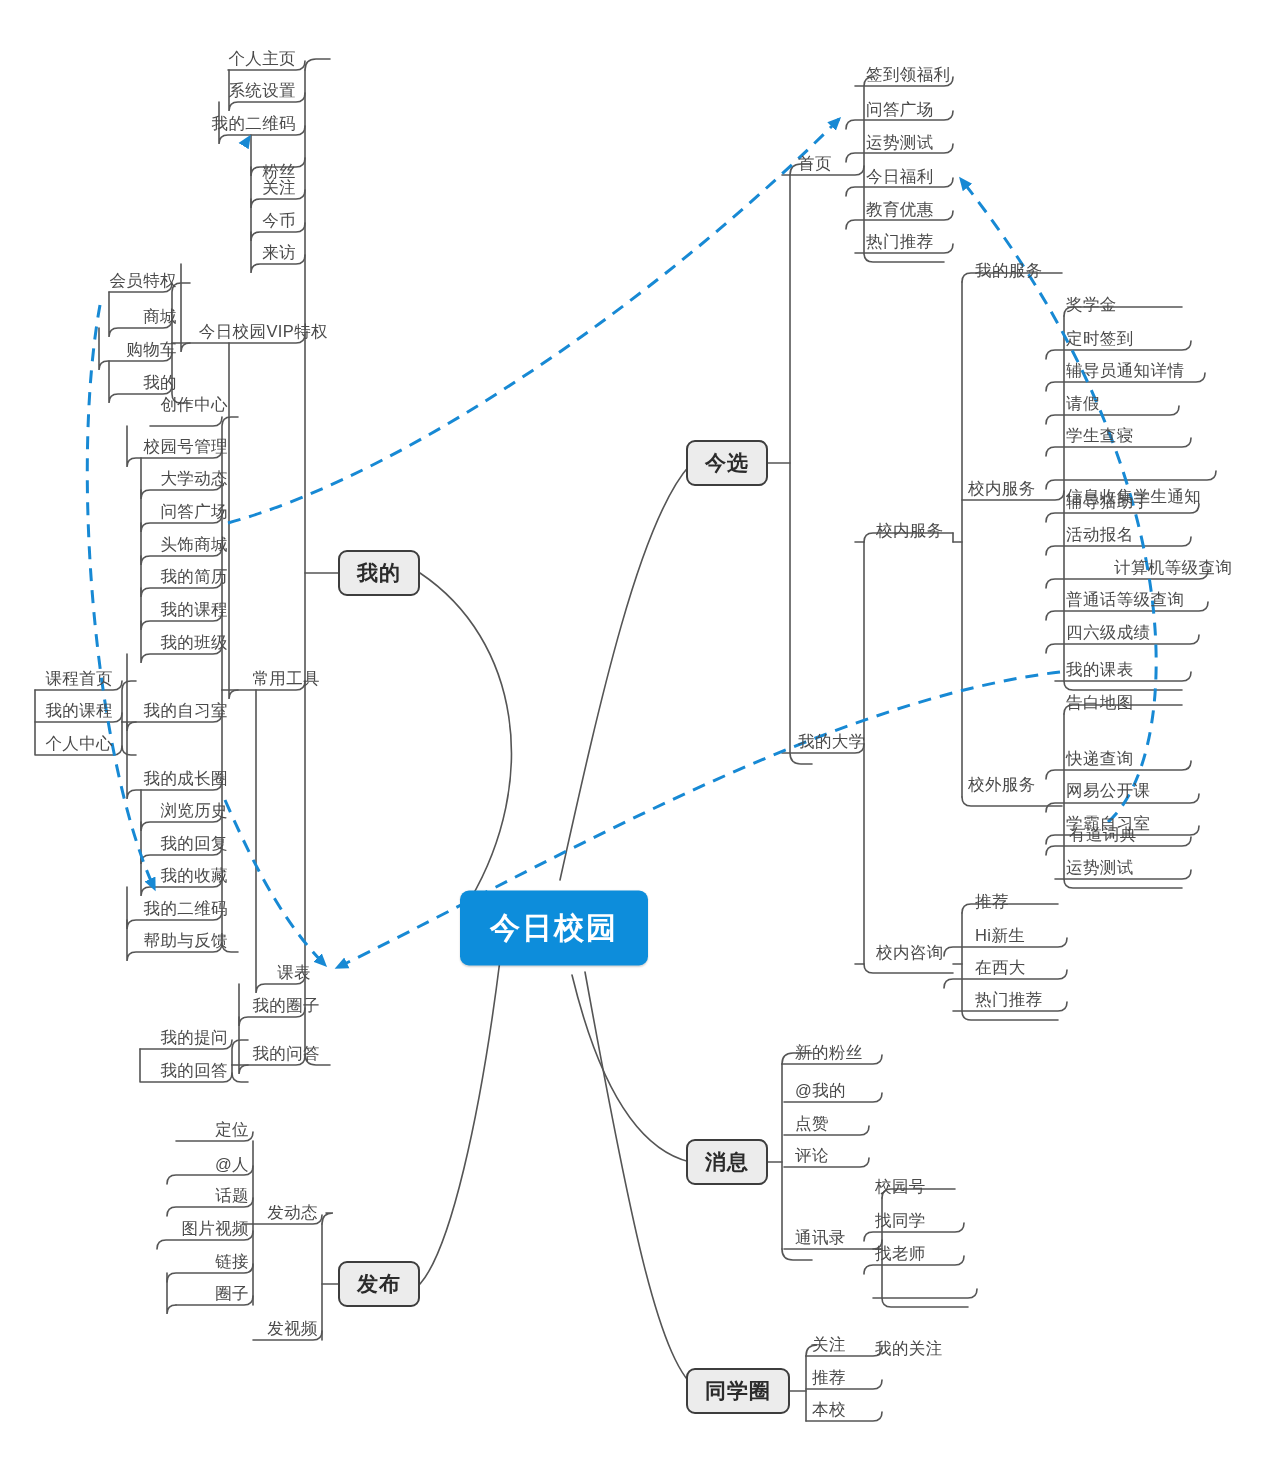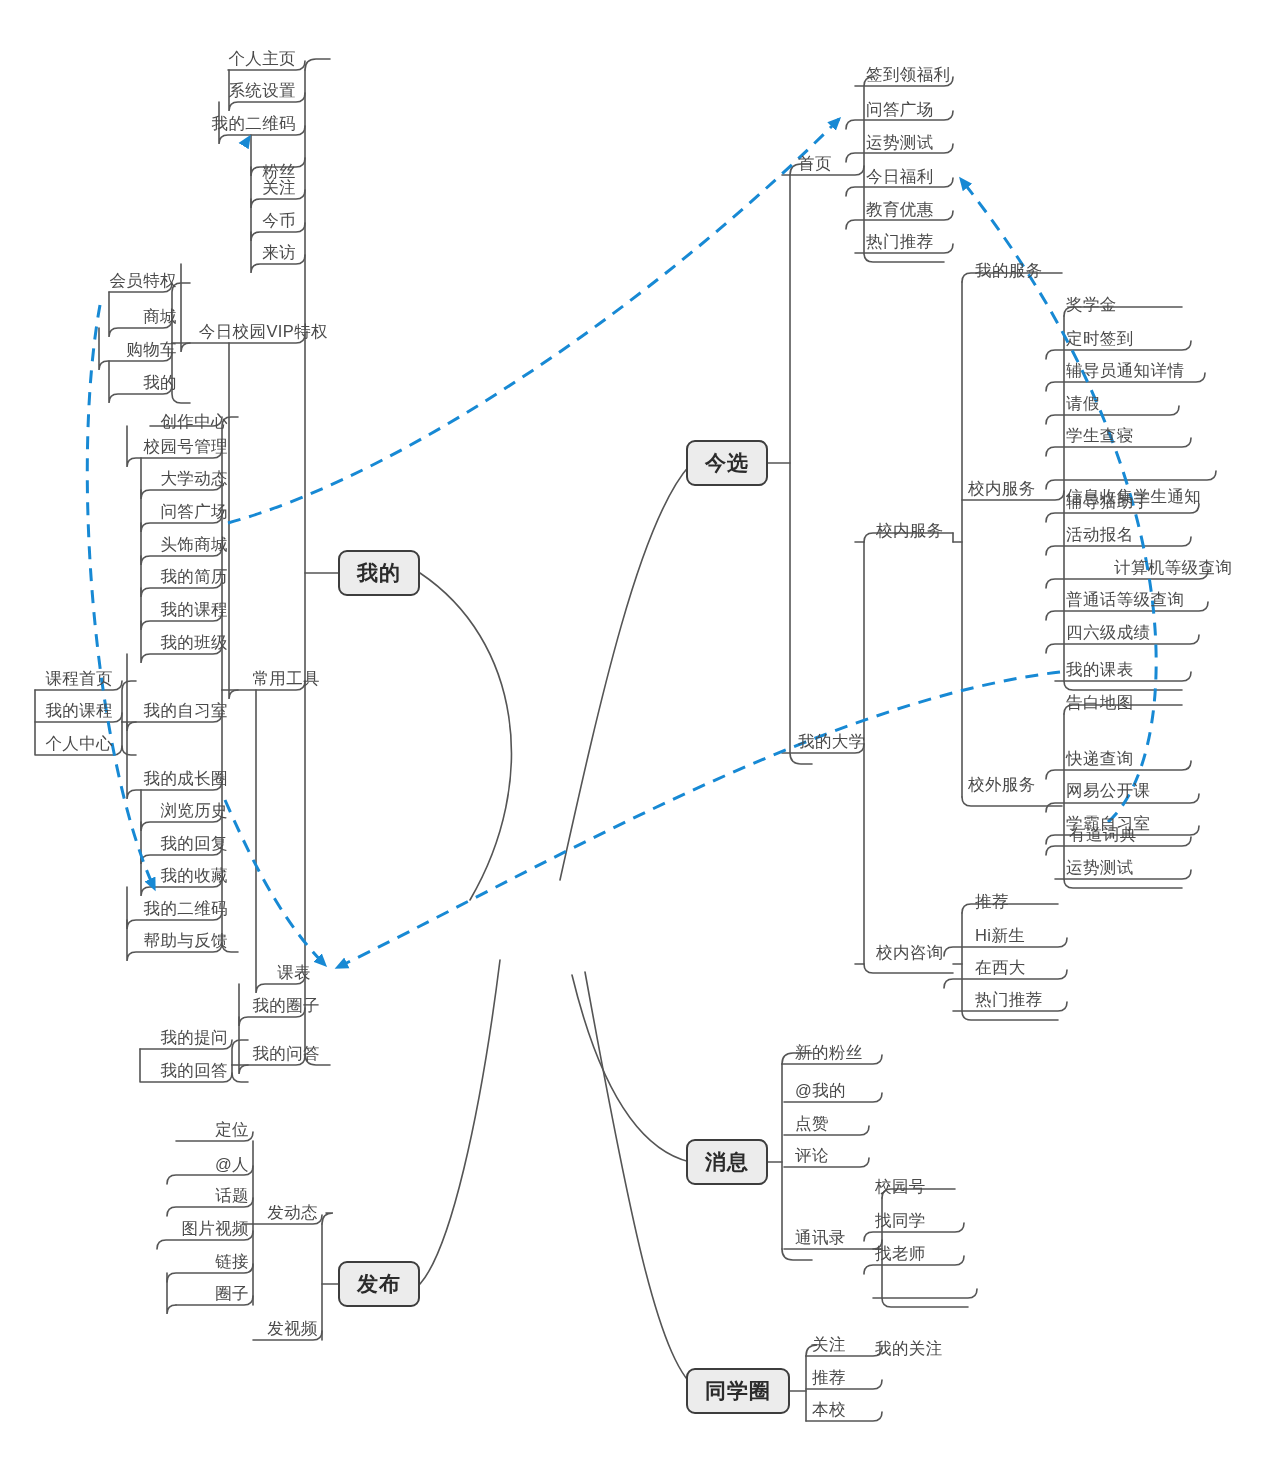--- a/index.html
+++ b/index.html
@@ -216,20 +216,21 @@
     <g fill="none" stroke="#1789d4" stroke-width="3" stroke-dasharray="13 9" stroke-linecap="butt">
       <path d="M228,523 C420,470 680,280 840,118" marker-end="url(#arrow)"></path>
       <path d="M100,305 C70,470 95,760 155,890" marker-end="url(#arrow)" transform="translate(0,0)"></path>
       <path d="M155,890 C70,600 70,420 250,136" marker-end="url(#arrow)" stroke-opacity="0"></path>
       <path d="M225,800 C260,880 290,930 326,966" marker-end="url(#arrow)"></path>
       <path d="M1060,672 C820,700 520,880 336,968" marker-end="url(#arrow)"></path>
       <path d="M1108,822 C1180,760 1200,480 960,178" marker-end="url(#arrow)"></path>
     </g>
   </svg>
 
+  <div class="node root" style="left:554px;top:928px">今日校园</div>
 
   <div class="node main" style="left:379px;top:573px">我的</div>
   <div class="node main" style="left:727px;top:463px">今选</div>
   <div class="node main" style="left:727px;top:1162px">消息</div>
   <div class="node main" style="left:379px;top:1284px">发布</div>
   <div class="node main" style="left:738px;top:1391px">同学圈</div>
 
   <div class="node leaf l" style="left:296px;top:59px">个人主页</div>
   <div class="node leaf l" style="left:296px;top:91px">系统设置</div>
   <div class="node leaf l" style="left:296px;top:124px">我的二维码</div>
@@ -241,21 +242,21 @@
   <div class="node leaf l" style="left:320px;top:679px">常用工具</div>
   <div class="node leaf l" style="left:311px;top:973px">课表</div>
   <div class="node leaf l" style="left:320px;top:1006px">我的圈子</div>
   <div class="node leaf l" style="left:320px;top:1054px">我的问答</div>
 
   <div class="node leaf l" style="left:177px;top:281px">会员特权</div>
   <div class="node leaf l" style="left:177px;top:317px">商城</div>
   <div class="node leaf l" style="left:177px;top:350px">购物车</div>
   <div class="node leaf l" style="left:177px;top:383px">我的</div>
 
-  <div class="node leaf l" style="left:228px;top:422px">创作中心</div>
+  <div class="node leaf l" style="left:228px;top:405px">创作中心</div>
   <div class="node leaf l" style="left:228px;top:447px">校园号管理</div>
   <div class="node leaf l" style="left:228px;top:479px">大学动态</div>
   <div class="node leaf l" style="left:228px;top:512px">问答广场</div>
   <div class="node leaf l" style="left:228px;top:545px">头饰商城</div>
   <div class="node leaf l" style="left:228px;top:577px">我的简历</div>
   <div class="node leaf l" style="left:228px;top:610px">我的课程</div>
   <div class="node leaf l" style="left:228px;top:643px">我的班级</div>
   <div class="node leaf l" style="left:228px;top:711px">我的自习室</div>
   <div class="node leaf l" style="left:228px;top:779px">我的成长圈</div>
   <div class="node leaf l" style="left:228px;top:811px">浏览历史</div>

